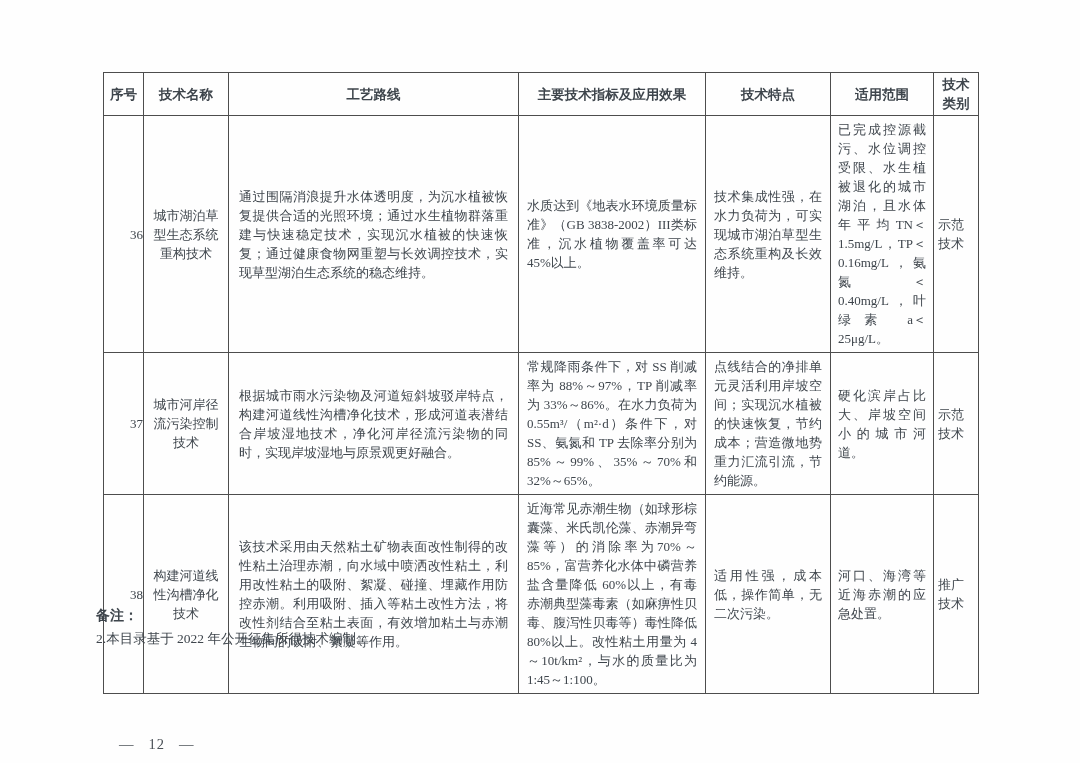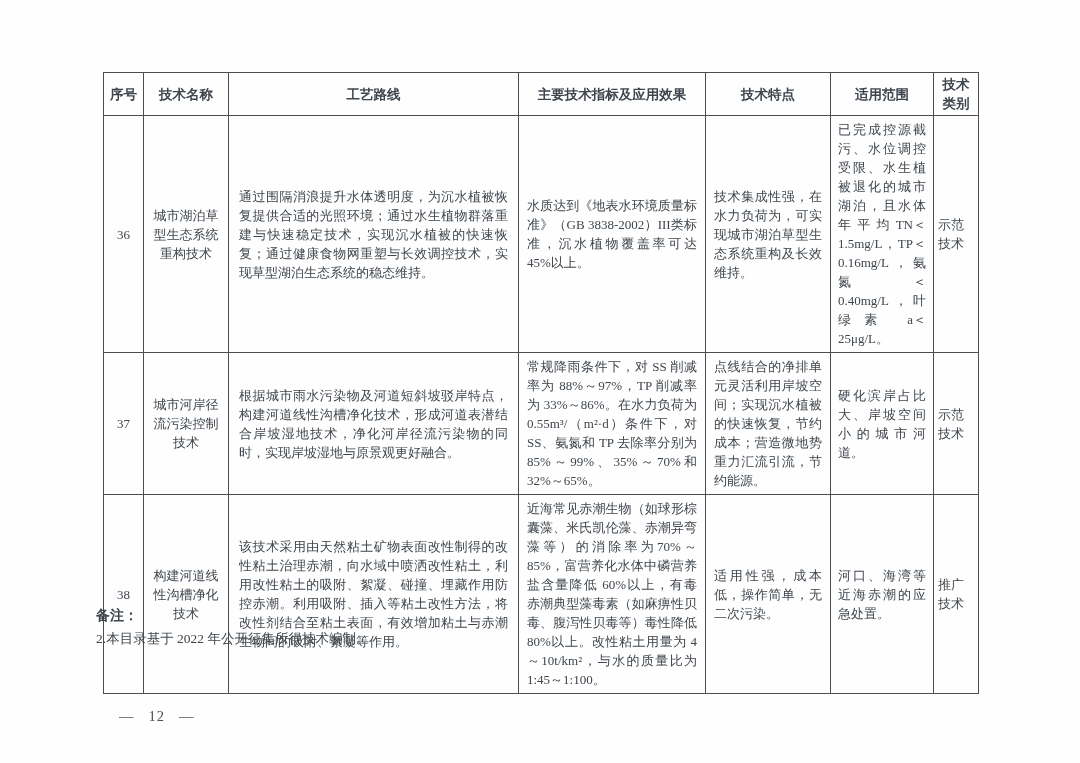--- a/index.html
+++ b/index.html
@@ -37,21 +37,21 @@
   col.c-proc { width: 290px; }
   col.c-ind  { width: 187px; }
   col.c-feat { width: 125px; }
   col.c-scope{ width: 103px; }
   col.c-cat  { width: 45px; }
 
   tr.r36 { height: 185px; }
   tr.r37 { height: 130px; }
   tr.r38 { height: 179px; }
 
-  td.cell-no { text-align: center; }
+  td.cell-no { text-align: right; }
   td.cell-name { padding: 4px 8px; text-align: center; }
   td.cell-proc { padding: 4px 10px; text-align: justify; }
   td.cell-ind  { padding: 4px 8px;  text-align: justify; }
   td.cell-feat { padding: 4px 8px;  text-align: justify; }
   td.cell-scope{ padding: 4px 7px;  text-align: justify; }
   td.cell-cat  { text-align: left; padding: 2px 4px; }
 
   .notes {
     position: absolute; left: 96px; top: 601px;
     width: 876px;
@@ -62,21 +62,21 @@
     font-family: "Liberation Sans", sans-serif;
     font-weight: bold;
     font-size: 14px;
     margin-top: 4px;
     margin-bottom: 2px;
   }
   .note-item { text-align: justify; }
   .note-item.hanging { padding-left: 15px; text-indent: -15px; }
 
   .footer {
-    position: absolute; left: 105px; top: 708px;
+    position: absolute; left: 105px; top: 736px;
     font-size: 14.5px;
     letter-spacing: 1px;
     color: #4a5056;
     font-family: Liberation Serif, serif;
   }
   .footer .dash { display: inline-block; margin: 0 14px; }
 </style>
 </head>
 <body>
 

